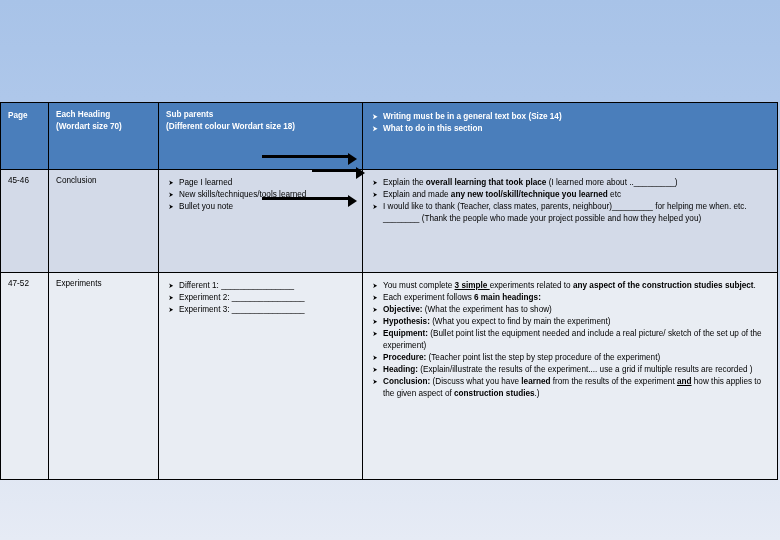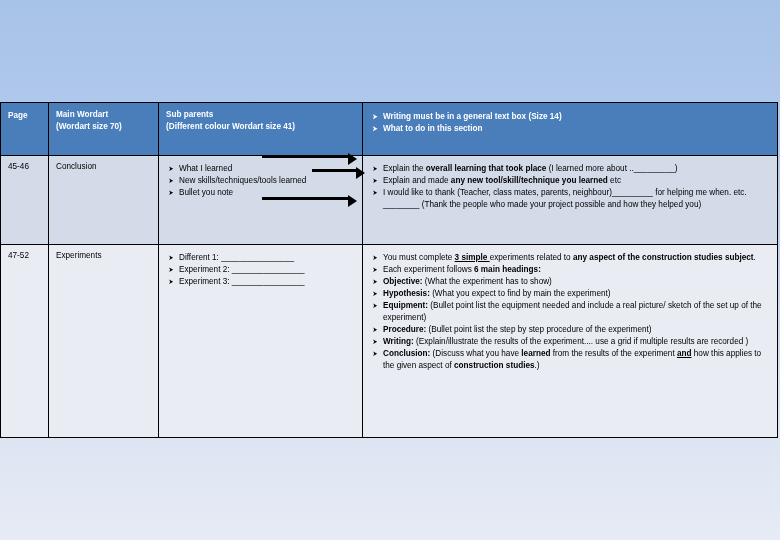--- a/index.html
+++ b/index.html
@@ -28,21 +28,21 @@
     width: 777px;
   }
   table.plan {
     border-collapse: collapse;
     width: 777px;
     table-layout: fixed;
   }
   table.plan td {
     border: 1.5px solid #000000;
     vertical-align: top;
-    padding: 5px 6px 7px 7px;
+    padding: 5px 6px 21px 7px;
     font-size: 8.2px;
     line-height: 11.6px;
     color: #000000;
   }
   
   col.c1 { width: 48px; }
   col.c2 { width: 110px; }
   col.c3 { width: 204px; }
   col.c4 { width: 415px; }
 
@@ -122,45 +122,45 @@
           <col class="c3">
           <col class="c4">
       </colgroup>
       <tbody>
 
         <tr class="hdr">
           <td class="pagecol">
             <span>Page</span>
           </td>
           <td>
-            <div>Main Wordart</div>
+            <div>Each Heading</div>
             <div>(Wordart size 70)</div>
           </td>
           <td>
             <div>Sub parents</div>
-            <div>(Different colour Wordart size 41)</div>
+            <div>(Different colour Wordart size 18)</div>
           </td>
           <td>
             <ul class="bl">
               <li>Writing must be in a general  text box (Size 14)</li>
               <li>What to do in this section</li>
             </ul>
           </td>
         </tr>
 
         <tr class="r2">
           <td class="pagecol">
             <span>45-46</span>
           </td>
           <td>
             <span>Conclusion</span>
           </td>
           <td>
             <ul class="bl">
-              <li>What I learned</li>
+              <li>Page I learned</li>
               <li>New skills/techniques/tools learned</li>
               <li>Bullet you note</li>
             </ul>
           </td>
           <td>
             <ul class="bl">
               <li><span>Explain the </span><span class="b">overall learning that took place</span><span>  (I learned more about .._________)</span></li>
               <li><span>Explain and made </span><span class="b">any new tool/skill/technique you learned</span><span> etc</span></li>
               <li><span>I would like to thank (Teacher, class mates, parents, neighbour)_________ for helping me when. etc. ________ (Thank the people who made your project possible and how they helped you)</span></li>
             </ul>
@@ -181,22 +181,22 @@
               <li>Experiment 3: ________________</li>
             </ul>
           </td>
           <td>
             <ul class="bl">
               <li><span>You must complete </span><span class="bu">3 simple </span><span>experiments related to </span><span class="b">any aspect of the construction studies subject</span><span>.</span></li>
               <li><span>Each experiment follows </span><span class="b">6 main headings:</span></li>
               <li><span class="b">Objective:</span><span> (What the experiment has to show)</span></li>
               <li><span class="b">Hypothesis:</span><span> (What you expect to find by main the experiment)</span></li>
               <li><span class="b">Equipment:</span><span> (Bullet point list the equipment needed and include a real picture/ sketch of the set up of the experiment)</span></li>
-              <li><span class="b">Procedure:</span><span> (Bullet point list the step by step procedure of the experiment)</span></li>
-              <li><span class="b">Writing:</span><span> (Explain/illustrate the results of the experiment.... use a grid if multiple results are recorded )</span></li>
+              <li><span class="b">Procedure:</span><span> (Teacher point list the step by step procedure of the experiment)</span></li>
+              <li><span class="b">Heading:</span><span> (Explain/illustrate the results of the experiment.... use a grid if multiple results are recorded )</span></li>
               <li><span class="b">Conclusion:</span><span> (Discuss what you have </span><span class="b">learned</span><span> from the results of the experiment </span><span class="bu">and</span><span> how this applies to the given aspect of </span><span class="b">construction studies</span><span>.)</span></li>
             </ul>
           </td>
         </tr>
       </tbody>
     </table>
   </div>
 
   <div class="arrow" style="left:262px; top:155px; width:88px;"></div>
   <div class="arrow" style="left:312px; top:169px; width:46px;"></div>

